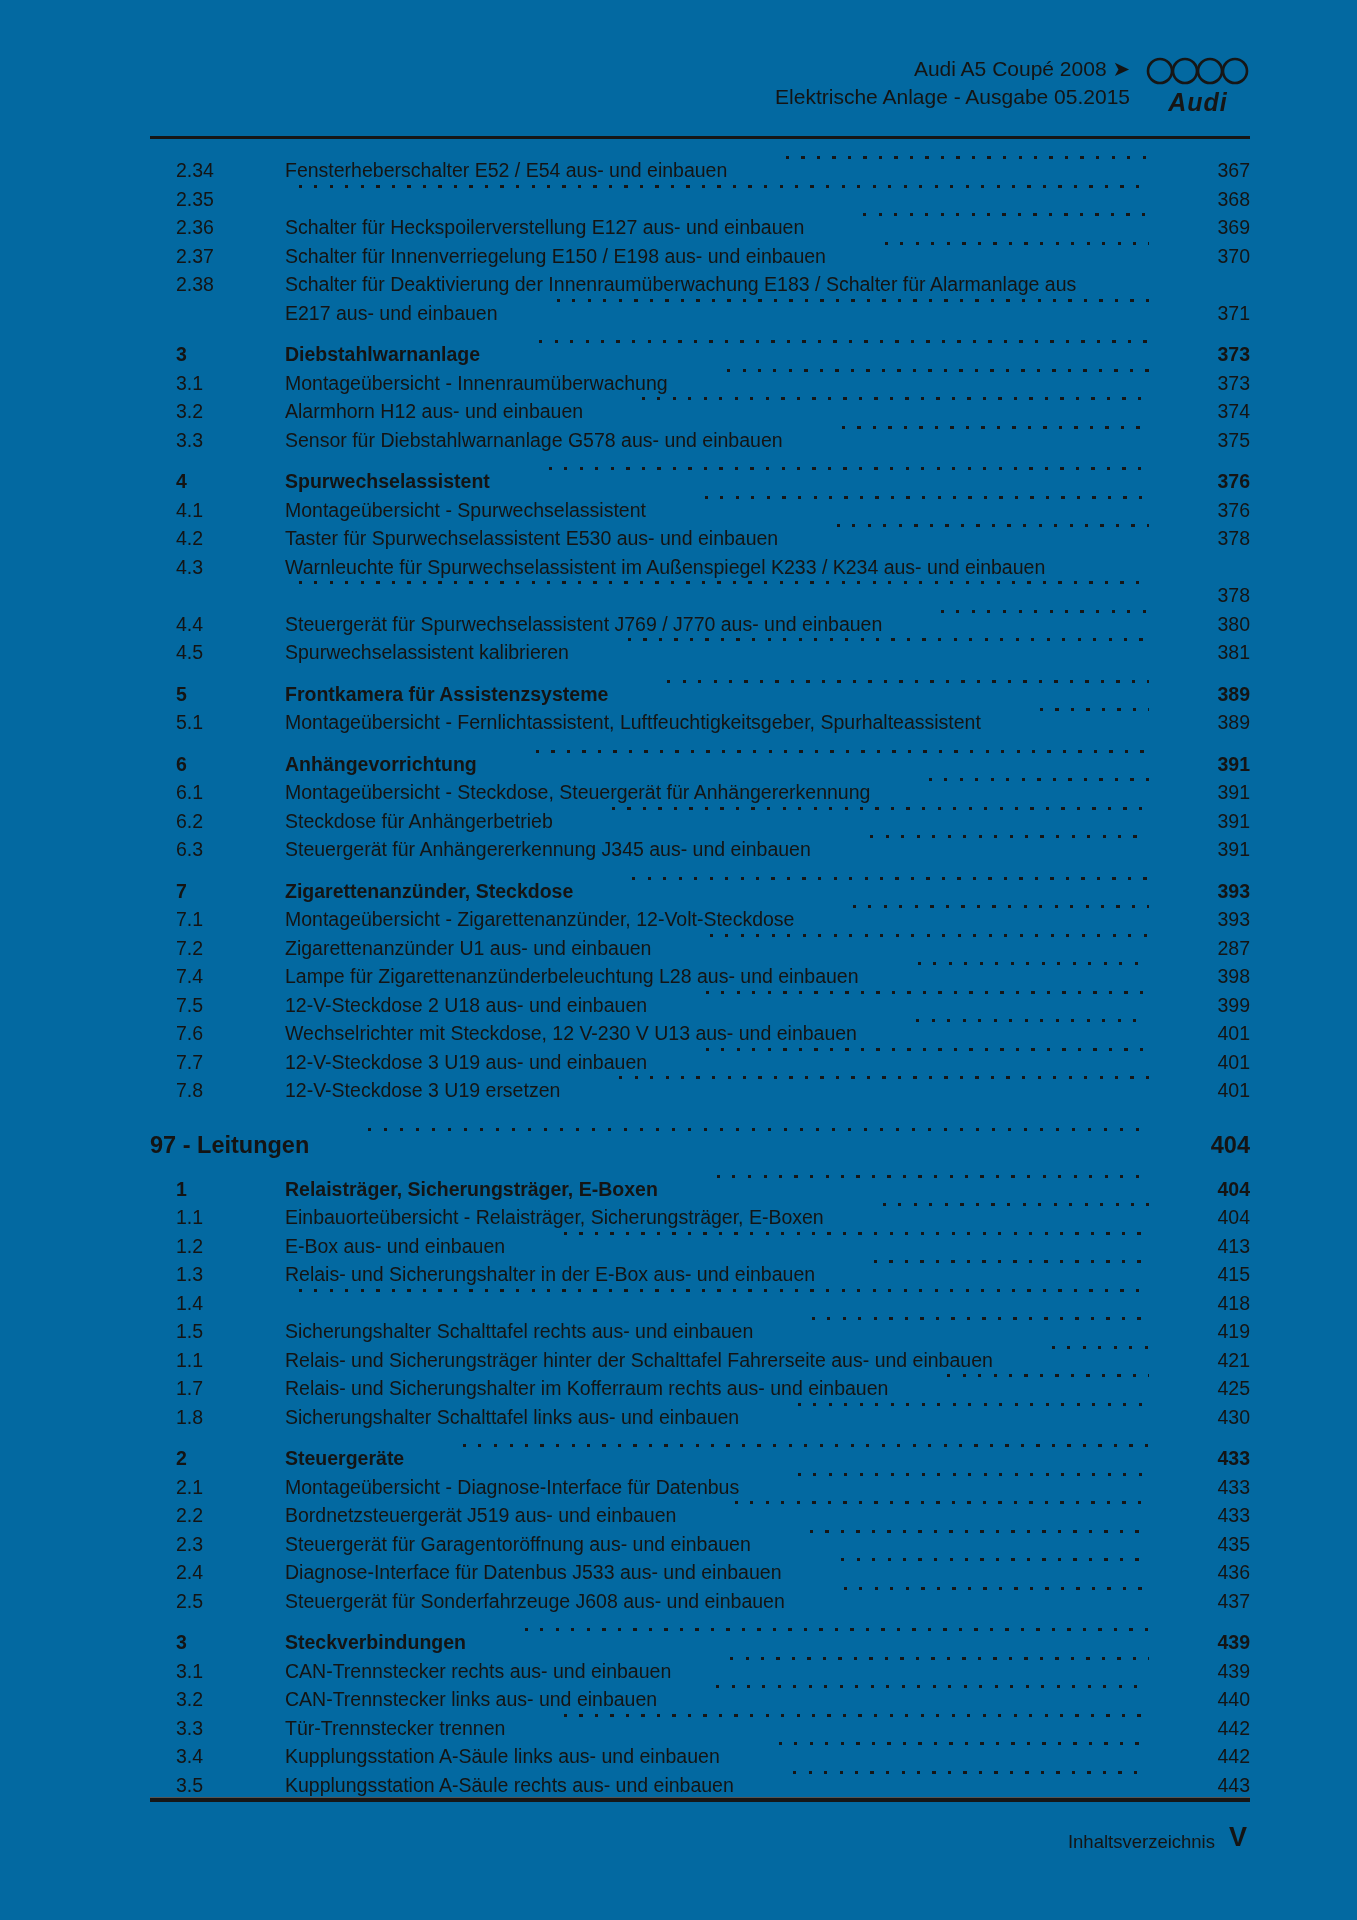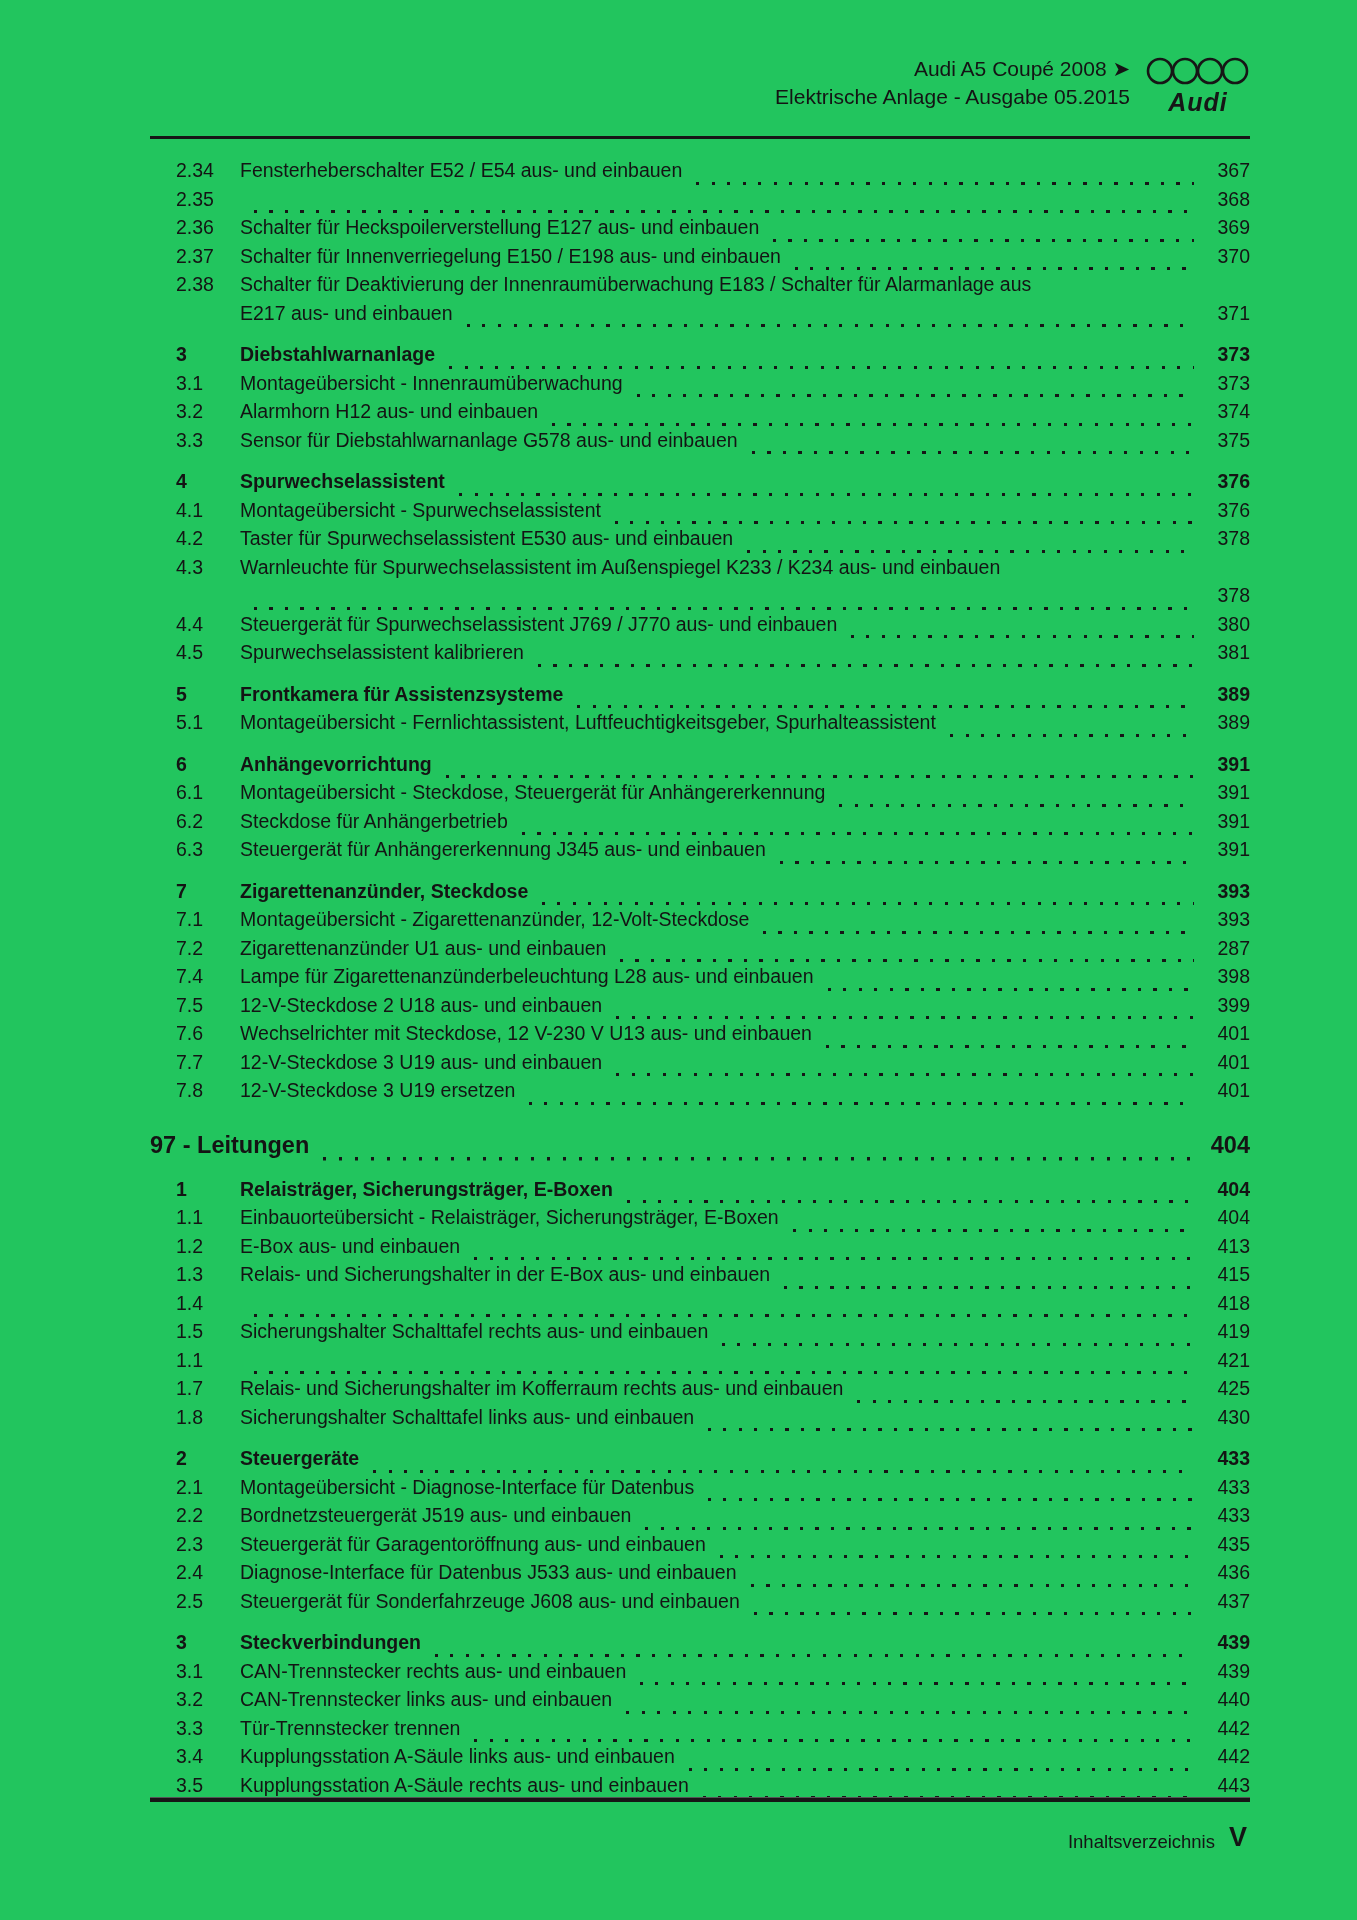--- a/index.html
+++ b/index.html
@@ -1,20 +1,20 @@
 <!DOCTYPE html>
 <html><head>
 <meta charset="utf-8">
 <style>
   html,body { margin:0; padding:0; background:#e8e8e8; }
   .page {
     position:relative;
     width:1357px; height:1920px;
     margin:0 auto;
-    background:#22c55e;
+    background:#0369a1;
     color:#141414;
     font-family:"Liberation Sans", sans-serif;
     overflow:hidden;
   }
 
   
   .header {
     position:absolute; top:55px; right:107px;
     display:flex; align-items:flex-start; gap:16px;
   }
@@ -29,23 +29,24 @@
   .rule-top {
     position:absolute; left:150px; right:107px; top:136px;
     height:3px; background:#161616;
   }
 
   
   .toc {
     position:absolute; left:150px; right:107px; top:156px;
   }
   .row {
-    display:flex; align-items:flex-end;
+    display:flex; align-items:flex-start;
     font-size:19.5px; line-height:28.5px;
     white-space:nowrap;
+    gap:45px;
   }
   .row .num {
     flex:none; width:90px; padding-left:26px; box-sizing:border-box;
   }
   .row .title { flex:none; }
   .row .leader {
     flex:1 1 auto; min-width:14px;
     height:3px; margin:0 10px 0 14px;
     background-image:repeating-linear-gradient(to right,#161616 0 3px,transparent 3px 15.5px);
     background-position:left bottom; background-repeat:repeat-x;
@@ -318,20 +319,21 @@
         <span class="page-num">418</span>
       </div>
       <div class="row">
         <span class="num">1.5</span>
         <span class="title">Sicherungshalter Schalttafel rechts aus- und einbauen</span>
         <span class="leader"></span>
         <span class="page-num">419</span>
       </div>
       <div class="row">
         <span class="num">1.1</span>
+        <span class="title">Relais- und Sicherungsträger hinter der Schalttafel Fahrerseite aus- und einbauen</span>
         <span class="leader"></span>
         <span class="page-num">421</span>
       </div>
       <div class="row">
         <span class="num">1.7</span>
         <span class="title">Relais- und Sicherungshalter im Kofferraum rechts aus- und einbauen</span>
         <span class="leader"></span>
         <span class="page-num">425</span>
       </div>
       <div class="row">

